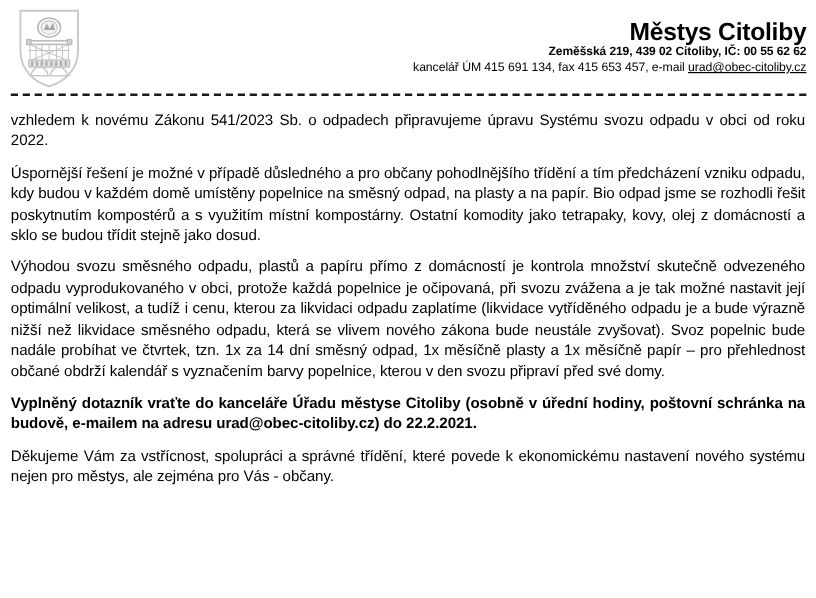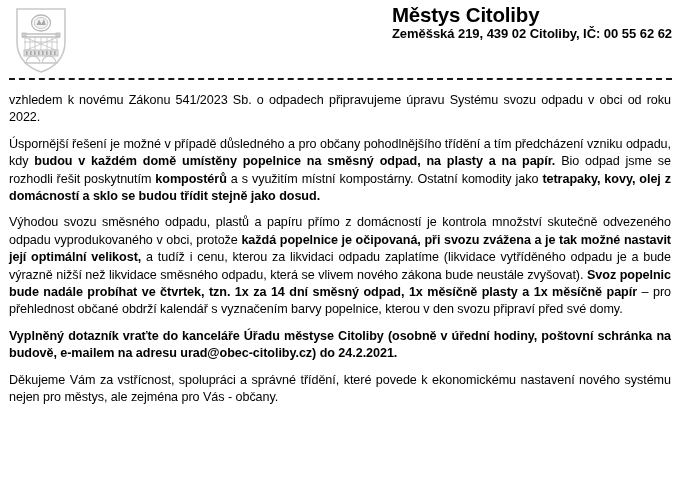--- a/index.html
+++ b/index.html
@@ -35,33 +35,33 @@
     position: absolute;
     left: 14px;
     top: 6px;
     width: 54px;
     height: 68px;
   }
 
   .header-text {
     position: absolute;
     right: 8px;
-    top: 4px;
-    text-align: left;
+    top: 16px;
+    text-align: right;
     line-height: 1.08;
   }
   .org-name {
     font-size: 20.5px;
     font-weight: bold;
     letter-spacing: -0.2px;
     margin: 0 0 1px 0;
     white-space: nowrap;
   }
   .org-address {
-    font-size: 13px;
+    font-size: 10px;
     font-weight: bold;
     margin: 0 0 1px 0;
     white-space: nowrap;
     letter-spacing: -0.05px;
   }
   .org-contact {
     font-size: 10.2px;
     font-weight: normal;
     margin: 0;
     white-space: nowrap;
@@ -91,21 +91,21 @@
     box-sizing: border-box;
   }
   .para {
     font-size: 12.6px;
     line-height: 17.4px;
     margin: 0 0 9px 0;
     text-align: justify;
     letter-spacing: -0.06px;
   }
   .para.tight { margin-bottom: 8px; }
-  .para b { font-weight: bold; }
+  .para b { font-weight: normal; }
   .para.bold-all { font-weight: bold; }
   .greeting {
     margin-bottom: 10px;
     text-align: left;
   }
   .nojust { text-align: left; }
 </style>
 </head>
 <body>
 
@@ -153,20 +153,23 @@
 
         <path d="M12 57 A7 7 0 0 1 26 57 Z" fill="none" stroke="#c2c2c2" stroke-width="1.1"></path>
         <path d="M28 57 A7 7 0 0 1 42 57 Z" fill="none" stroke="#c2c2c2" stroke-width="1.1"></path>
         <line x1="10" y1="57" x2="44" y2="57" stroke="#c7c7c7" stroke-width="1"></line>
       </svg>
     </div>
 
     <div class="header-text">
       <div class="org-name">Městys Citoliby</div>
       <div class="org-address">Zeměšská 219, 439 02  Citoliby, IČ: 00 55 62 62</div>
+      <div class="org-contact">
+        <span>kancelář ÚM 415 691 134, fax 415 653 457, e-mail </span><span class="mail-link">urad@obec-citoliby.cz</span>
+      </div>
     </div>
   </div>
 
   <div class="rule-wrap">
     <div class="dashed-rule"></div>
   </div>
 
   <div class="body-copy">
 
 
@@ -174,19 +177,19 @@
 
 
     <p class="para">
       <span>Úspornější řešení je možné v případě důsledného a pro občany pohodlnějšího třídění a tím předcházení vzniku odpadu, kdy </span><b>budou v každém domě umístěny popelnice na směsný odpad, na plasty a na papír.</b><span> Bio odpad jsme se rozhodli řešit poskytnutím </span><b>kompostérů</b><span> a s využitím místní kompostárny. Ostatní komodity jako </span><b>tetrapaky, kovy, olej z domácností a sklo se budou třídit stejně jako dosud.</b>
     </p>
 
     <p class="para">
       <span>Výhodou svozu směsného odpadu, plastů a papíru přímo z domácností je kontrola množství skutečně odvezeného odpadu vyprodukovaného v obci, protože </span><b>každá popelnice je očipovaná, při svozu zvážena a je tak možné nastavit její optimální velikost,</b><span> a tudíž i cenu, kterou za likvidaci odpadu zaplatíme (likvidace vytříděného odpadu je a bude výrazně nižší než likvidace směsného odpadu, která se vlivem nového zákona bude neustále zvyšovat). </span><b>Svoz popelnic bude nadále probíhat ve čtvrtek, tzn. 1x za 14 dní směsný odpad, 1x měsíčně plasty a 1x měsíčně papír</b><span> – pro přehlednost občané obdrží kalendář s vyznačením barvy popelnice, kterou v den svozu připraví před své domy.</span>
     </p>
 
-    <p class="para bold-all">Vyplněný dotazník vraťte do kanceláře Úřadu městyse Citoliby (osobně v úřední hodiny, poštovní schránka na budově, e-mailem na adresu urad@obec-citoliby.cz) do 24.2.2021.</p>
+    <p class="para bold-all">Vyplněný dotazník vraťte do kanceláře Úřadu městyse Citoliby (osobně v úřední hodiny, poštovní schránka na budově, e-mailem na adresu urad@obec-citoliby.cz) do 22.2.2021.</p>
 
 
     <p class="para tight">Děkujeme Vám za vstřícnost, spolupráci a správné třídění, které povede k ekonomickému nastavení nového systému nejen pro městys, ale zejména pro Vás - občany.</p>
 
   </div>
 </div>
 
 </body></html>

